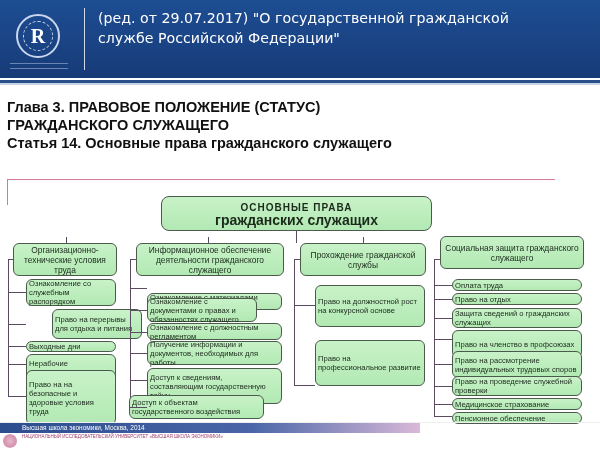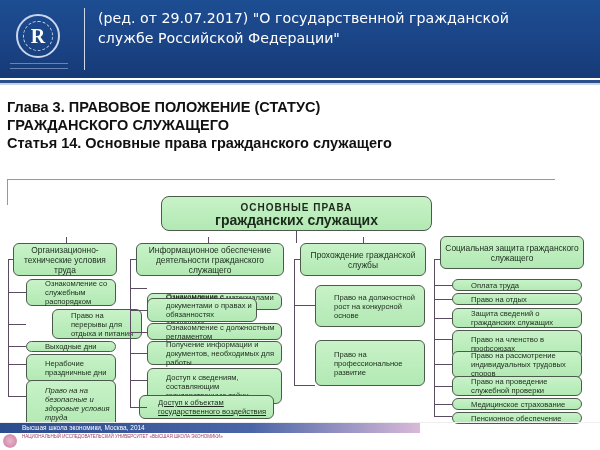--- a/index.html
+++ b/index.html
@@ -26,21 +26,21 @@
 
   .chapter { position: absolute; left: 7px; top: 98px; font-size: 14.5px; font-weight: bold; line-height: 18px; color: #111; }
   .chapter div { white-space: nowrap; }
 
   .diagram-frame-line { position: absolute; left: 7px; top: 179px; width: 548px; height: 1px; background: #d47a95; }
   .diagram-frame-side { position: absolute; left: 7px; top: 179px; width: 1px; height: 26px; background: #d47a95; }
 
   .box { position: absolute; background: linear-gradient(180deg, #c8f2c8 0%, #b2e9b3 100%);
     border: 1.5px solid #4c5a4c; border-radius: 6px; display: flex; align-items: center; justify-content: center;
     text-align: center; font-size: 7.6px; line-height: 9px; color: #1b2a1b; padding: 1px 3px; }
-  .box.left-align { justify-content: flex-start; text-align: left; padding-left: 18px; }
+  .box.left-align { justify-content: flex-start; text-align: left; padding-left: 2px; }
   .box.root { font-weight: bold; font-size: 10px; line-height: 12px; flex-direction: column; border-radius: 8px; }
   .box.root .l1 { letter-spacing: 1px; }
   .box.root .l2 { font-size: 14px; }
   .box.head { font-size: 8.4px; line-height: 10px; }
 
   .line { position: absolute; background: #5a4a62; }
 
   .footer-bar { position: absolute; left: 0; top: 423px; width: 420px; height: 10px;
     background: linear-gradient(90deg, #2b4d8e 0%, #4a66a8 60%, #d9b9d9 100%); }
   .footer-text { position: absolute; left: 22px; top: 423px; font-size: 6.5px; line-height: 10px; color: #ffffff; white-space: nowrap; }
@@ -100,21 +100,21 @@
   </div>
 <div class="line" style="left:8px; top:324px; width:18px; height:1px;"></div>
 <div class="box left-align" style="left:26px; top:341px; width:90px; height:11px;">
     <span>Выходные дни</span>
   </div>
 <div class="line" style="left:8px; top:346px; width:18px; height:1px;"></div>
 <div class="box left-align" style="left:26px; top:354px; width:90px; height:28px;">
     <span>Нерабочие праздничные дни</span>
   </div>
 <div class="line" style="left:8px; top:364px; width:18px; height:1px;"></div>
-<div class="box left-align" style="left:26px; top:380px; width:90px; height:48px;font-style:italic;">
+<div class="box left-align" style="left:26px; top:370px; width:90px; height:55px;">
     <span>Право на на безопасные и здоровые условия труда</span>
   </div>
 <div class="line" style="left:8px; top:396px; width:18px; height:1px;"></div>
 
 <div class="box head" style="left:136px; top:243px; width:148px; height:33px;">
   <span>Информационное обеспечение деятельности гражданского служащего</span>
 </div>
 <div class="line" style="left:130px; top:259px; width:1px; height:148px;"></div>
 <div class="line" style="left:130px; top:259px; width:6px; height:1px;"></div>
 <div class="box left-align" style="left:147px; top:293px; width:135px; height:17px;">
@@ -130,21 +130,21 @@
   </div>
 <div class="line" style="left:130px; top:332px; width:17px; height:1px;"></div>
 <div class="box left-align" style="left:147px; top:341px; width:135px; height:24px;">
     <span>Получение информации и документов, необходимых для работы</span>
   </div>
 <div class="line" style="left:130px; top:353px; width:17px; height:1px;"></div>
 <div class="box left-align" style="left:147px; top:368px; width:135px; height:36px;">
     <span>Доступ к сведениям, составляющим государственную тайну</span>
   </div>
 <div class="line" style="left:130px; top:380px; width:17px; height:1px;"></div>
-<div class="box left-align" style="left:139px; top:395px; width:135px; height:24px;text-decoration:underline;">
+<div class="box left-align" style="left:129px; top:395px; width:135px; height:24px;">
     <span>Доступ к объектам государственного воздействия</span>
   </div>
 <div class="line" style="left:130px; top:407px; width:17px; height:1px;"></div>
 
 <div class="box head" style="left:300px; top:243px; width:126px; height:33px;">
   <span>Прохождение гражданской службы</span>
 </div>
 <div class="line" style="left:294px; top:259px; width:1px; height:126px;"></div>
 <div class="line" style="left:294px; top:259px; width:6px; height:1px;"></div>
 <div class="box left-align" style="left:315px; top:285px; width:110px; height:42px;">

